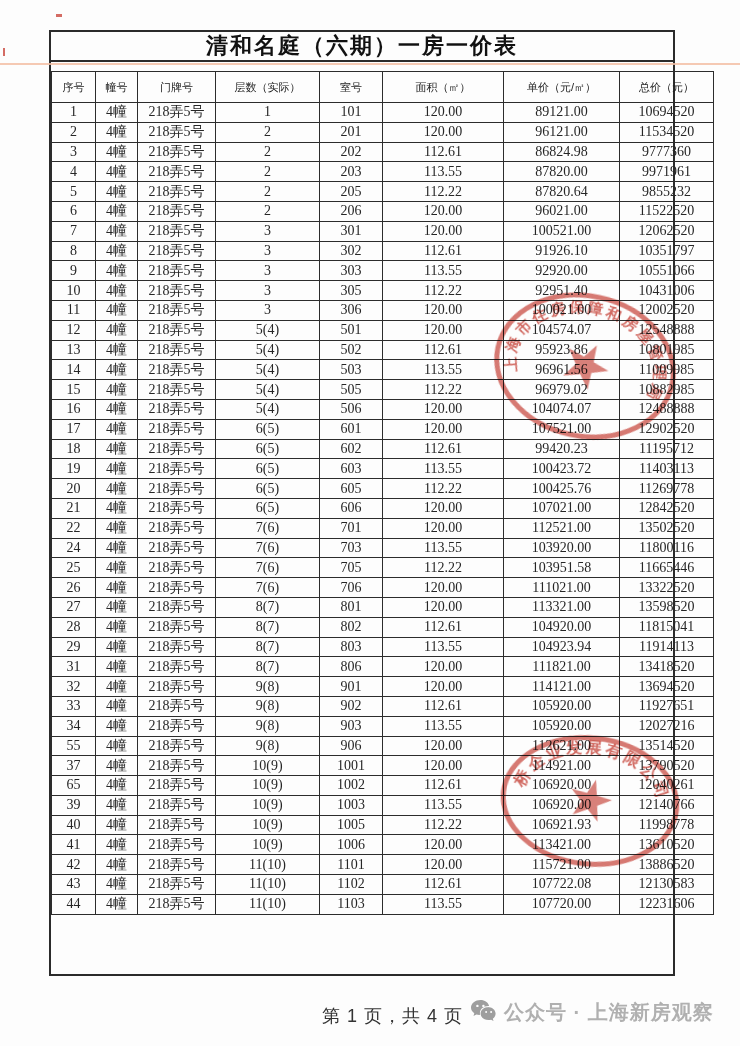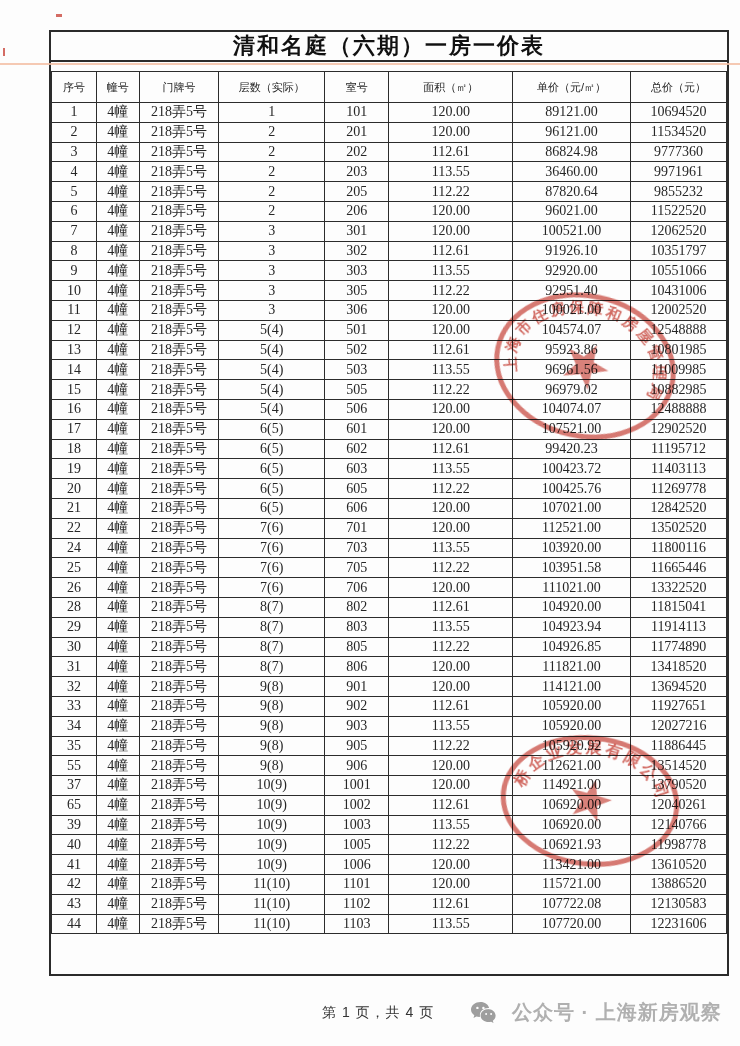--- a/index.html
+++ b/index.html
@@ -18,21 +18,21 @@
   .scan-line{
     position:absolute;left:0;top:63px;width:740px;height:2px;
     background:var(--scan-line);opacity:.85;z-index:3;
   }
   .tick{position:absolute;background:var(--stamp-red);opacity:.8;z-index:3;}
   .tick-a{left:3px;top:48px;width:2px;height:8px;}
   .tick-b{left:56px;top:14px;width:6px;height:3px;}
 
   
   .table-frame{
-    position:absolute;left:49px;top:30px;width:680px;height:946px;
+    position:absolute;left:49px;top:30px;width:626px;height:946px;
     border:2px solid #2b2b2b;box-sizing:border-box;background:transparent;z-index:1;
   }
   .title-row{
     height:28px;border-bottom:2px solid #2b2b2b;
     display:flex;align-items:center;justify-content:center;
     font-weight:bold;font-size:22px;letter-spacing:2px;
     font-family:"Liberation Serif","DejaVu Serif",serif;color:#111;
   }
   .frame-gap{height:9px;}
   table.price{
@@ -61,25 +61,25 @@
   .stamp svg{width:100%;height:100%;}
   .stamp .ring{fill:none;stroke:var(--stamp-red);stroke-width:5;opacity:.72;}
   .stamp .star{fill:var(--stamp-red);opacity:.68;}
   .stamp text{
     fill:var(--stamp-red);opacity:.8;font-weight:bold;
     font-family:"Liberation Serif","DejaVu Serif",serif;
   }
 
   
   .page-indicator{
-    position:absolute;left:322px;top:1004px;font-size:14px;color:#333;
+    position:absolute;left:322px;top:1004px;font-size:18px;color:#333;
     font-family:"Liberation Sans","DejaVu Sans",sans-serif;letter-spacing:1px;z-index:2;
   }
   .watermark{
-    position:absolute;left:470px;top:999px;display:flex;align-items:center;gap:15px;
+    position:absolute;left:470px;top:999px;display:flex;gap:7px;
     color:var(--watermark-grey);z-index:2;
   }
   .watermark .wm-text{
     font-size:20px;font-weight:bold;letter-spacing:1px;
     font-family:"Liberation Sans","DejaVu Sans",sans-serif;
   }
   .wechat-icon{width:27px;height:24px;flex:0 0 auto;}
 </style>
 </head>
 <body>
@@ -145,21 +145,21 @@
           <td>86824.98</td>
           <td>9777360</td>
         </tr>
         <tr>
           <td>4</td>
           <td>4幢</td>
           <td>218弄5号</td>
           <td>2</td>
           <td>203</td>
           <td>113.55</td>
-          <td>36460.00</td>
+          <td>87820.00</td>
           <td>9971961</td>
         </tr>
         <tr>
           <td>5</td>
           <td>4幢</td>
           <td>218弄5号</td>
           <td>2</td>
           <td>205</td>
           <td>112.22</td>
           <td>87820.64</td>
@@ -359,50 +359,50 @@
           <td>26</td>
           <td>4幢</td>
           <td>218弄5号</td>
           <td>7(6)</td>
           <td>706</td>
           <td>120.00</td>
           <td>111021.00</td>
           <td>13322520</td>
         </tr>
         <tr>
+          <td>27</td>
+          <td>4幢</td>
+          <td>218弄5号</td>
+          <td>8(7)</td>
+          <td>801</td>
+          <td>120.00</td>
+          <td>113321.00</td>
+          <td>13598520</td>
+        </tr>
+        <tr>
           <td>28</td>
           <td>4幢</td>
           <td>218弄5号</td>
           <td>8(7)</td>
           <td>802</td>
           <td>112.61</td>
           <td>104920.00</td>
           <td>11815041</td>
         </tr>
         <tr>
           <td>29</td>
           <td>4幢</td>
           <td>218弄5号</td>
           <td>8(7)</td>
           <td>803</td>
           <td>113.55</td>
           <td>104923.94</td>
           <td>11914113</td>
         </tr>
         <tr>
-          <td>30</td>
-          <td>4幢</td>
-          <td>218弄5号</td>
-          <td>8(7)</td>
-          <td>805</td>
-          <td>112.22</td>
-          <td>104926.85</td>
-          <td>11774890</td>
-        </tr>
-        <tr>
           <td>31</td>
           <td>4幢</td>
           <td>218弄5号</td>
           <td>8(7)</td>
           <td>806</td>
           <td>120.00</td>
           <td>111821.00</td>
           <td>13418520</td>
         </tr>
         <tr>
@@ -427,30 +427,20 @@
         </tr>
         <tr>
           <td>34</td>
           <td>4幢</td>
           <td>218弄5号</td>
           <td>9(8)</td>
           <td>903</td>
           <td>113.55</td>
           <td>105920.00</td>
           <td>12027216</td>
-        </tr>
-        <tr>
-          <td>35</td>
-          <td>4幢</td>
-          <td>218弄5号</td>
-          <td>9(8)</td>
-          <td>905</td>
-          <td>112.22</td>
-          <td>105920.92</td>
-          <td>11886445</td>
         </tr>
         <tr>
           <td>55</td>
           <td>4幢</td>
           <td>218弄5号</td>
           <td>9(8)</td>
           <td>906</td>
           <td>120.00</td>
           <td>112621.00</td>
           <td>13514520</td>

